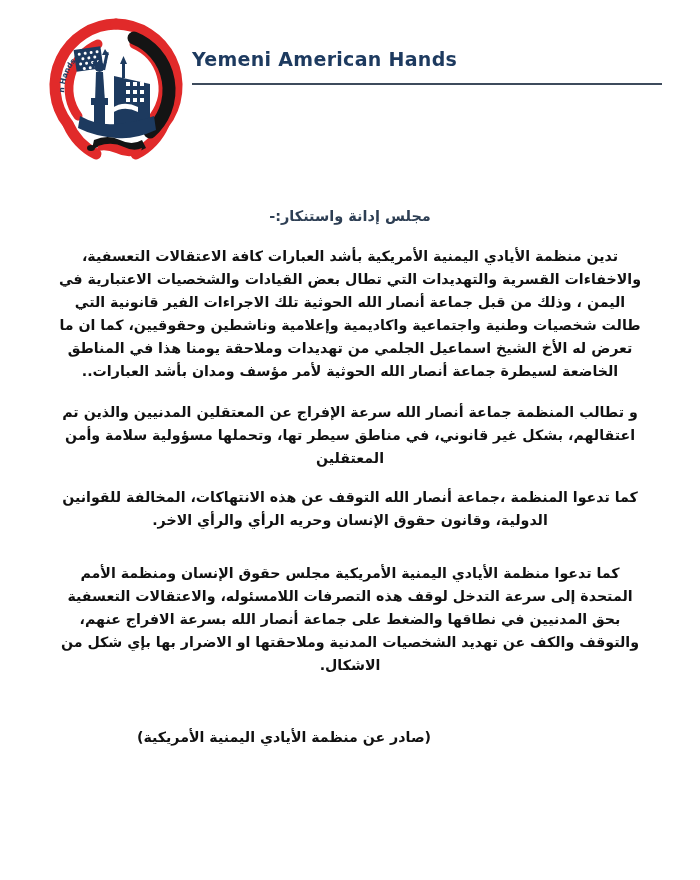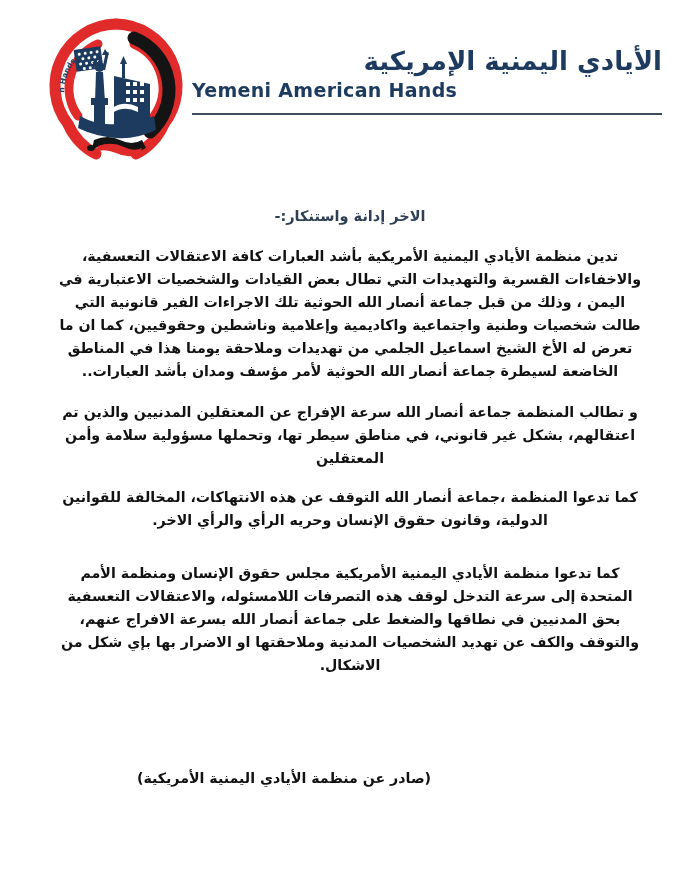--- a/index.html
+++ b/index.html
@@ -97,21 +97,21 @@
 
   .p-1 { margin-top: 21px; }
   .p-2 { margin-top: 3px; }
   .p-3 { margin-top: 18px; }
   .p-4 { margin-top: 30px; }
 
   
   .footer {
     position: absolute;
     left: 0;
-    top: 767px;
+    top: 726px;
     width: 568px;
     text-align: center;
   }
   .footer-line {
     font-size: 14.2px;
     font-weight: bold;
     line-height: 1.6;
     color: #111111;
   }
 </style>
@@ -196,30 +196,29 @@
         <ellipse cx="53" cy="136" rx="4" ry="3" fill="#141414"></ellipse>
       </g>
 
       <text font-size="7.5" font-weight="bold" fill="#1d3a5f" font-family="DejaVu Sans, sans-serif">
         <textPath href="#arcTextPath" startOffset="22%">Yemeni American Hands</textPath>
       </text>
     </svg>
   </div>
 
   <div class="brand">
-    <div class="brand-ar">الأيادي اليمنية الإمريكية</div>
     <div class="brand-en">Yemeni American Hands</div>
     <div class="brand-rule"></div>
   </div>
 
 </div>
 
 <div class="doc-body">
 
-  <div class="statement-title">الاخر إدانة واستنكار:-</div>
+  <div class="statement-title">مجلس إدانة واستنكار:-</div>
 
   <p class="para p-1">تدين منظمة الأيادي اليمنية الأمريكية بأشد العبارات كافة الاعتقالات التعسفية، والاخفاءات القسرية والتهديدات التي تطال بعض القيادات والشخصيات الاعتبارية في اليمن ، وذلك من قبل جماعة أنصار الله الحوثية تلك الاجراءات الفير قانونية التي طالت شخصيات وطنية واجتماعية واكاديمية وإعلامية وناشطين وحقوقيين، كما ان ما تعرض له الأخ الشيخ اسماعيل الجلمي من تهديدات وملاحقة يومنا هذا في المناطق الخاضعة لسيطرة جماعة أنصار الله الحوثية لأمر مؤسف ومدان بأشد العبارات..</p>
   <p class="para p-3">و تطالب المنظمة جماعة أنصار الله سرعة  الإفراج عن المعتقلين المدنيين والذين تم اعتقالهم، بشكل غير قانوني، في مناطق سيطر تها، وتحملها مسؤولية سلامة وأمن المعتقلين</p>
   <p class="para p-2">كما تدعوا المنظمة ،جماعة أنصار الله التوقف عن هذه الانتهاكات، المخالفة للقوانين الدولية، وقانون حقوق الإنسان وحريه الرأي والرأي الاخر.</p>
   <p class="para p-4">كما تدعوا منظمة الأيادي اليمنية الأمريكية مجلس حقوق الإنسان ومنظمة الأمم المتحدة إلى سرعة التدخل لوقف هذه التصرفات اللامسئوله، والاعتقالات التعسفية بحق المدنيين في نطاقها والضغط على جماعة أنصار الله بسرعة الافراج عنهم، والتوقف والكف عن تهديد الشخصيات المدنية وملاحقتها او الاضرار بها بإي شكل من الاشكال.</p>
 
 </div>
 
 <div class="footer">
   <div class="footer-line">(صادر عن منظمة الأيادي اليمنية الأمريكية)</div>

